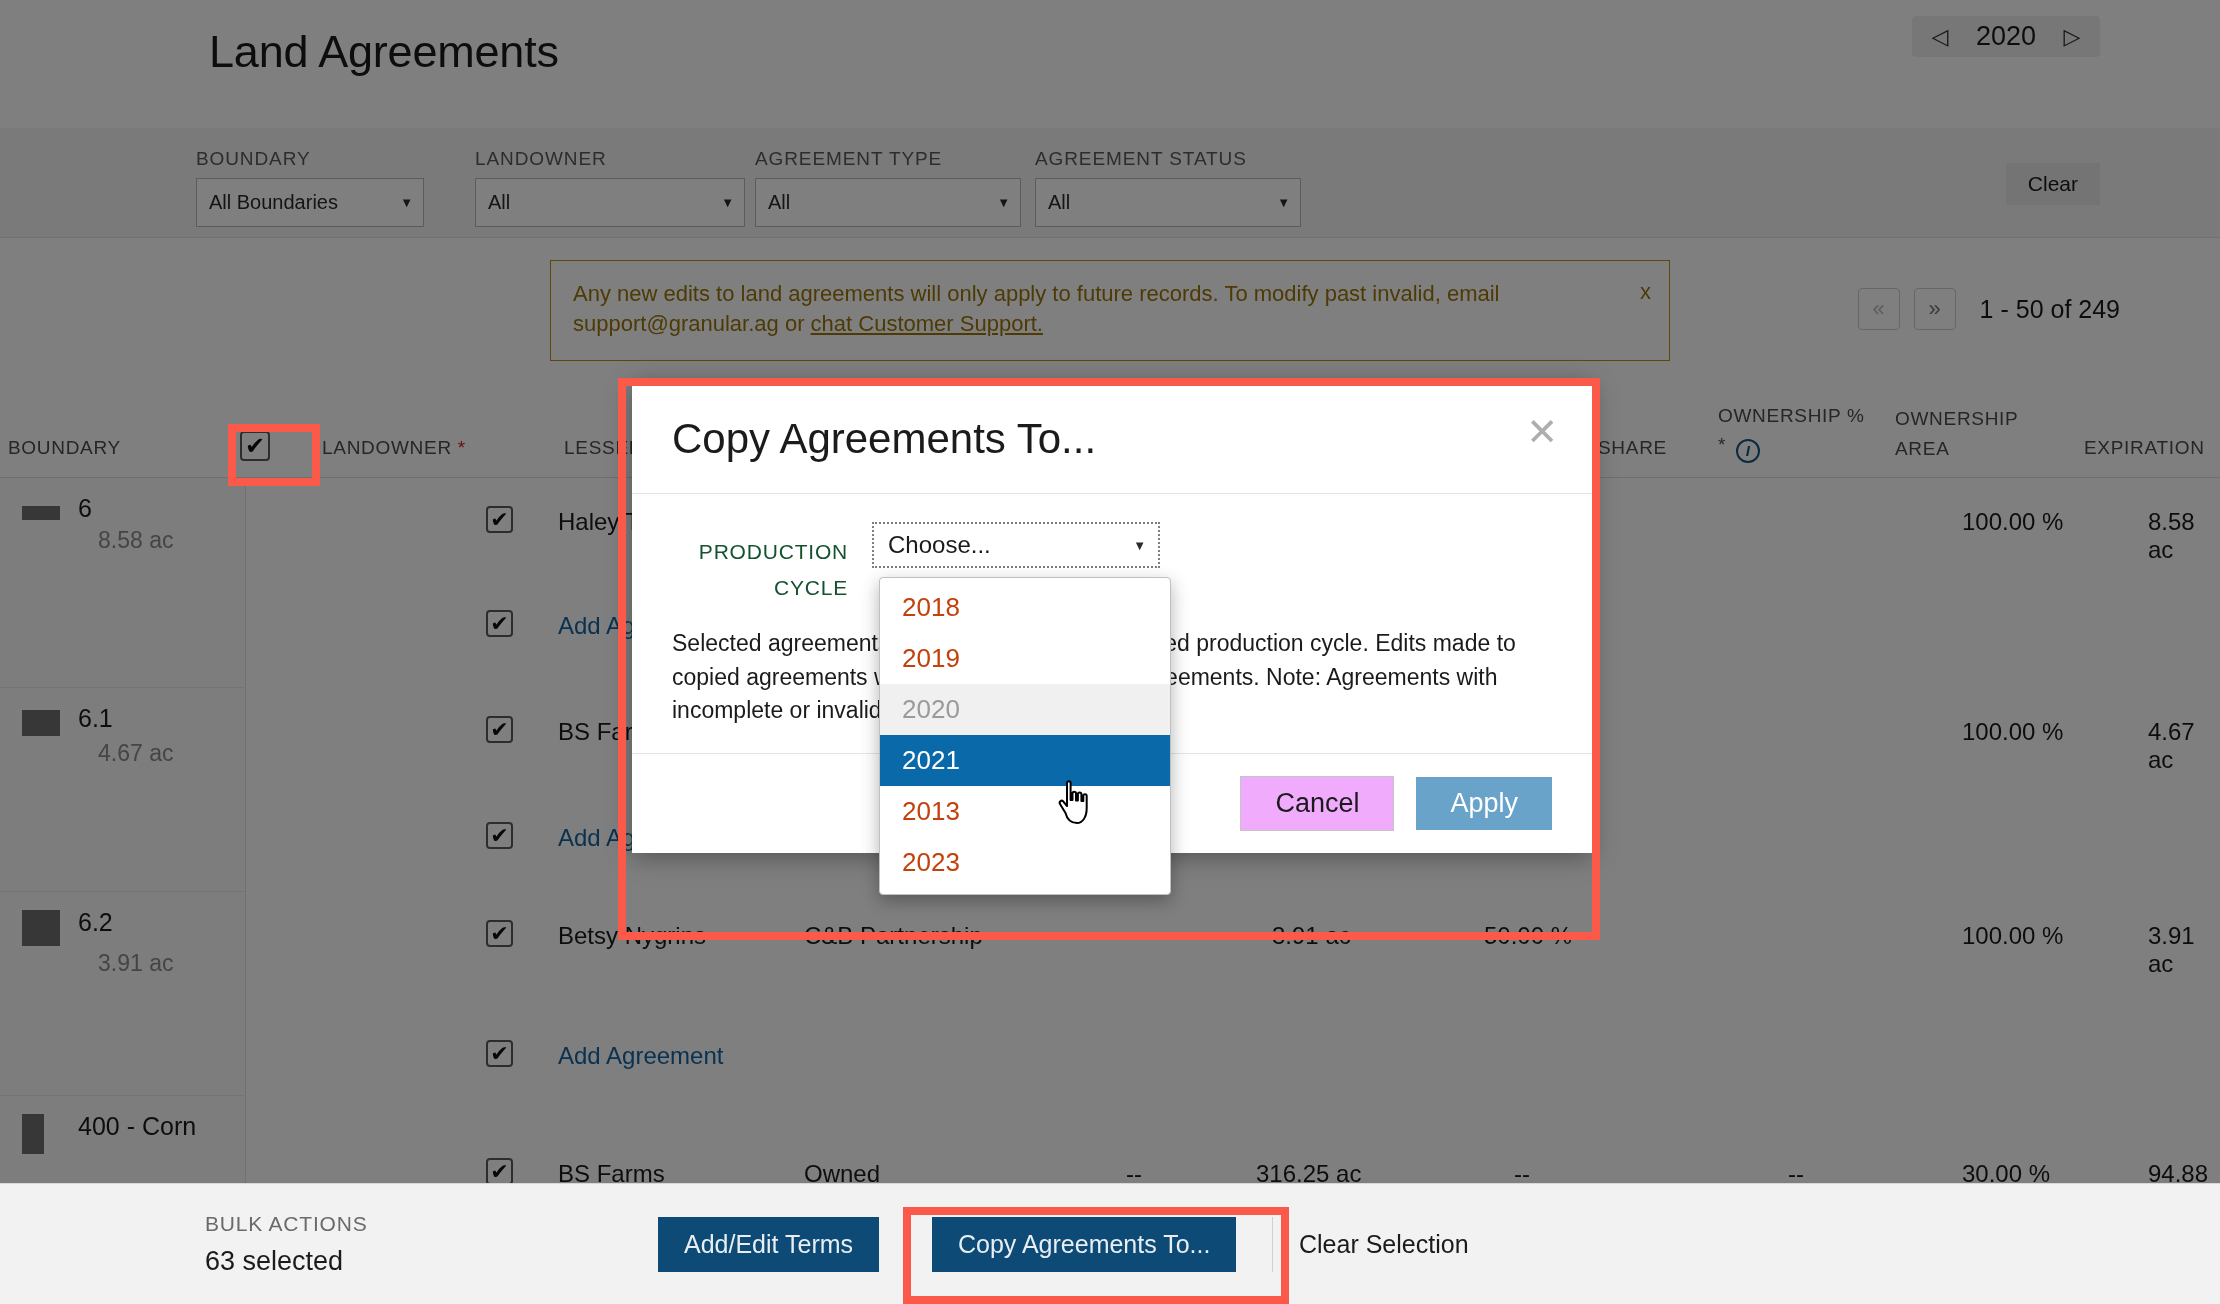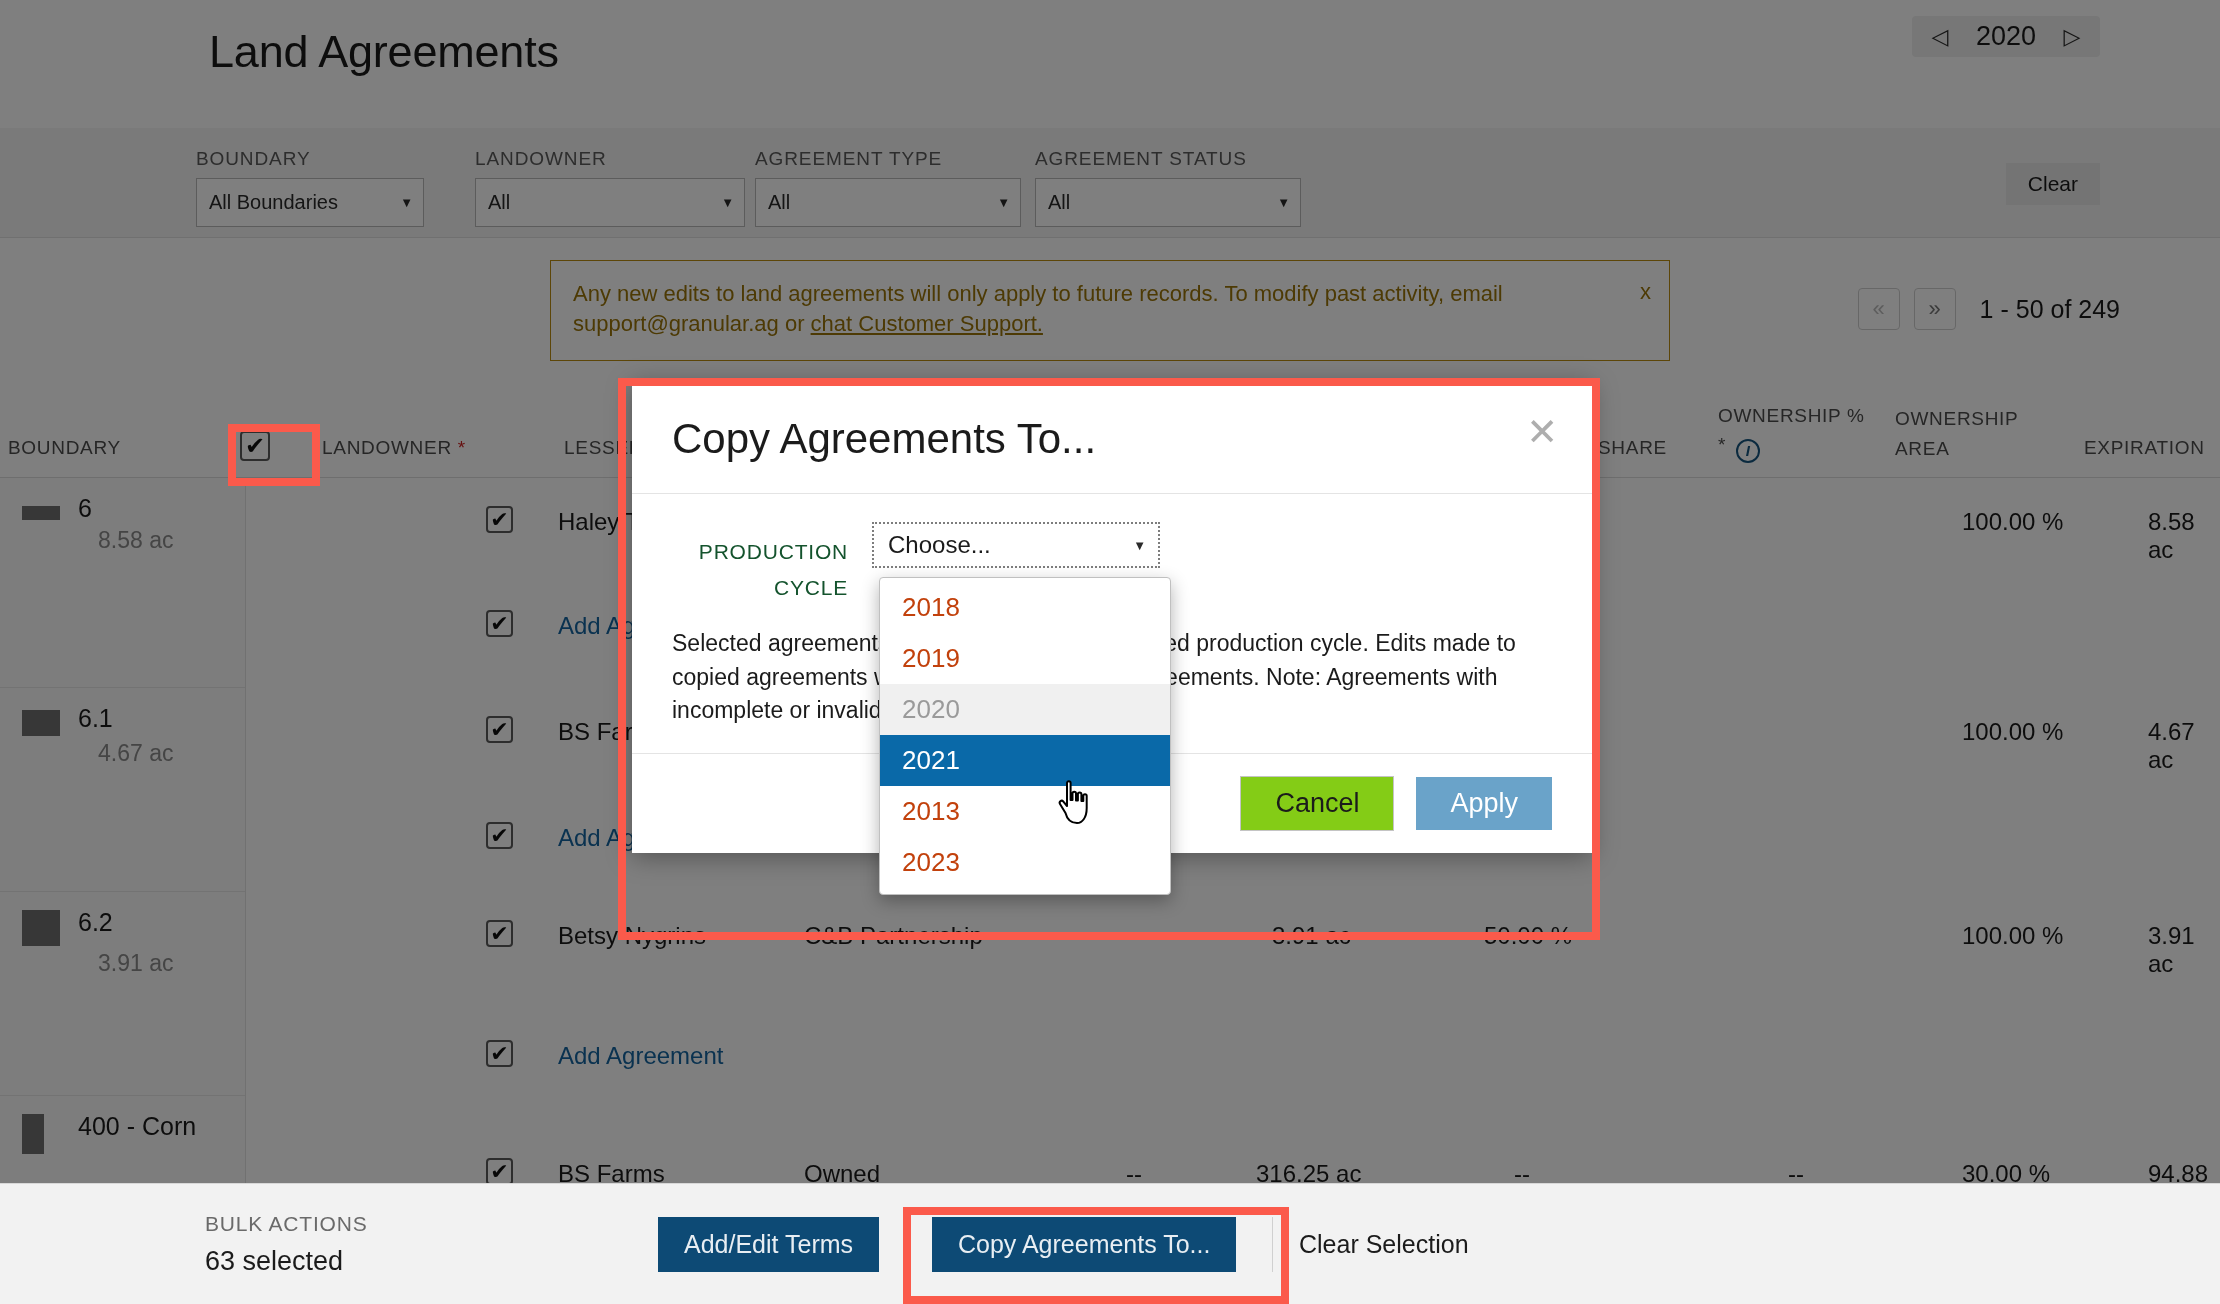--- a/index.html
+++ b/index.html
@@ -176,21 +176,21 @@
   .modal-desc {
     margin-top: 22px; font-size: 23px; line-height: 1.45; color: #1b1b1b; max-width: 860px;
   }
   .modal-foot {
     border-top: 1px solid #e4e4e4; padding: 22px 40px; display: flex;
     justify-content: flex-end; gap: 22px; align-items: center;
   }
   .btn {
     font-family: inherit; font-size: 27px; padding: 11px 34px; cursor: pointer; border: none;
   }
-  .btn-cancel { background: #84cc16; border: 1px solid #c4c4c4; color: #1b1b1b; }
+  .btn-cancel { background: #f0abfc; border: 1px solid #c4c4c4; color: #1b1b1b; }
   .btn-apply { background: #6aa3c9; color: #ffffff; }
 
   
   .dropdown {
     position: absolute; z-index: 70; left: 879px; top: 577px; width: 292px;
     background: #ffffff; border: 1px solid #c0c0c0; border-radius: 4px;
     box-shadow: 0 6px 18px rgba(0,0,0,0.30); padding: 4px 0 6px 0;
   }
   .dd-item {
     height: 51px; display: flex; align-items: center; padding-left: 22px;
@@ -245,21 +245,21 @@
         <div class="filter-select" style="width:266px;">
           <span>All</span>
           <span class="caret">▼</span>
         </div>
       </div>
       <button class="clear-btn">Clear</button>
     </div>
 
     <div class="notice-strip">
       <div class="notice">
-        <span>Any new edits to land agreements will only apply to future records. To modify past activity, email support@granular.ag or </span><a href="#">chat Customer Support.</a>
+        <span>Any new edits to land agreements will only apply to future records. To modify past invalid, email support@granular.ag or </span><a href="#">chat Customer Support.</a>
         <span class="notice-close">x</span>
       </div>
       <div class="pager">
         <div class="pager-btn disabled">«</div>
         <div class="pager-btn">»</div>
         <div class="pager-text">1 - 50 of 249</div>
       </div>
     </div>
 
     <div class="table">

